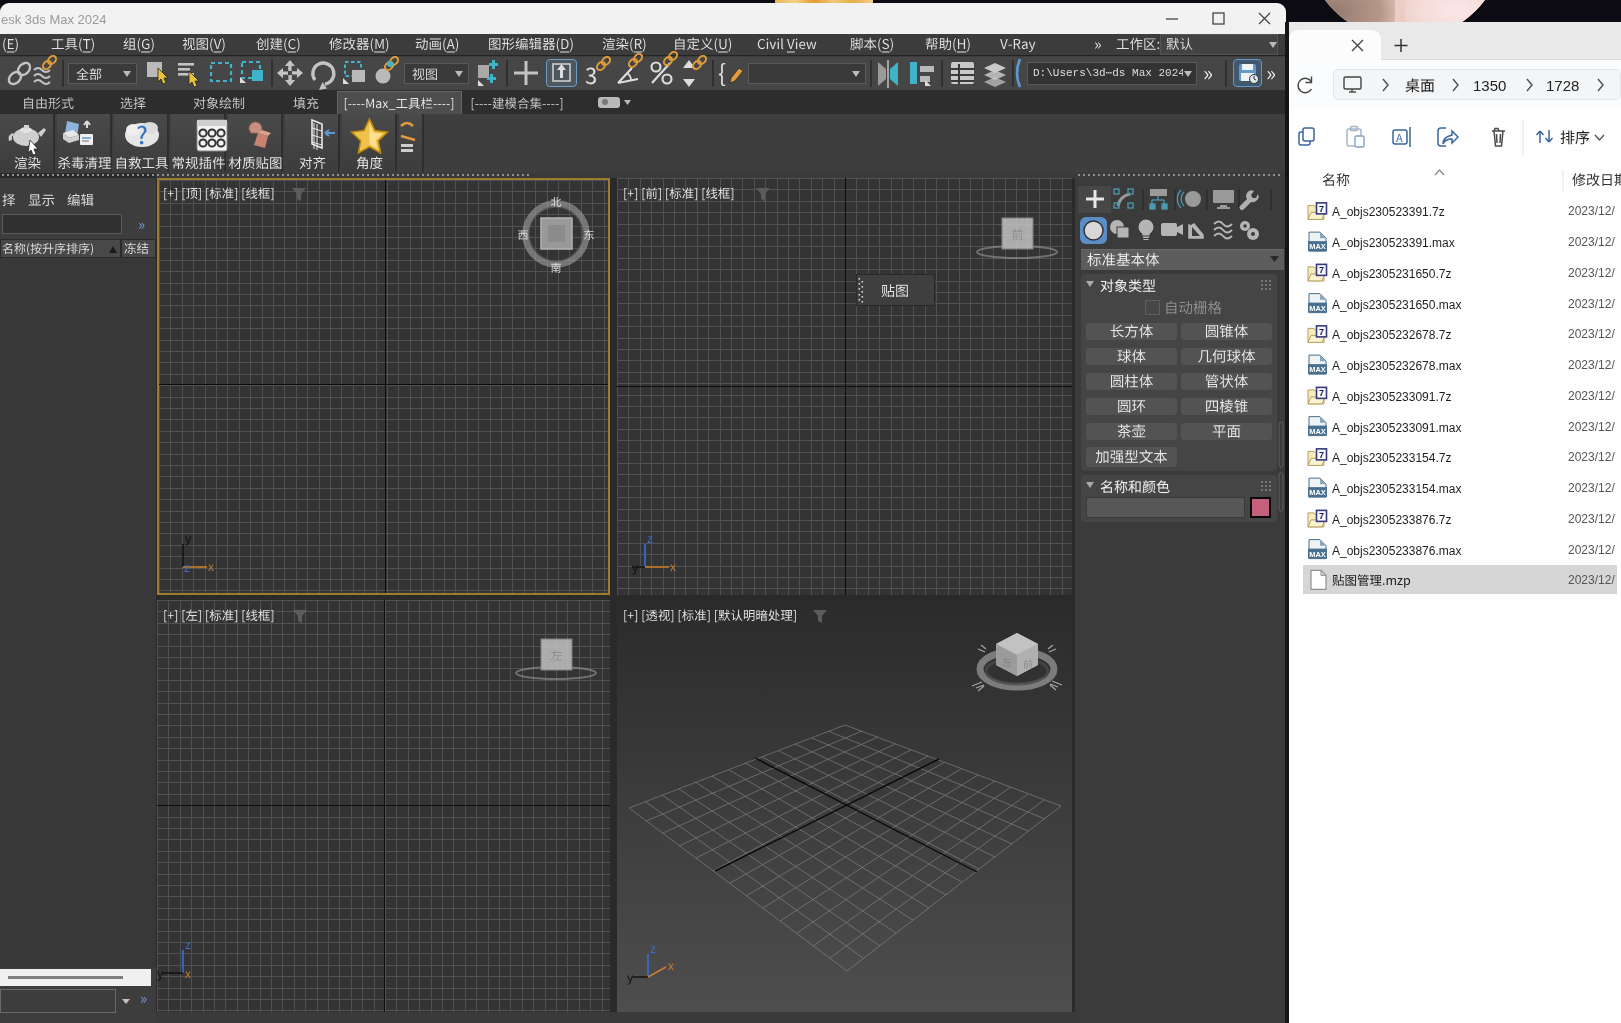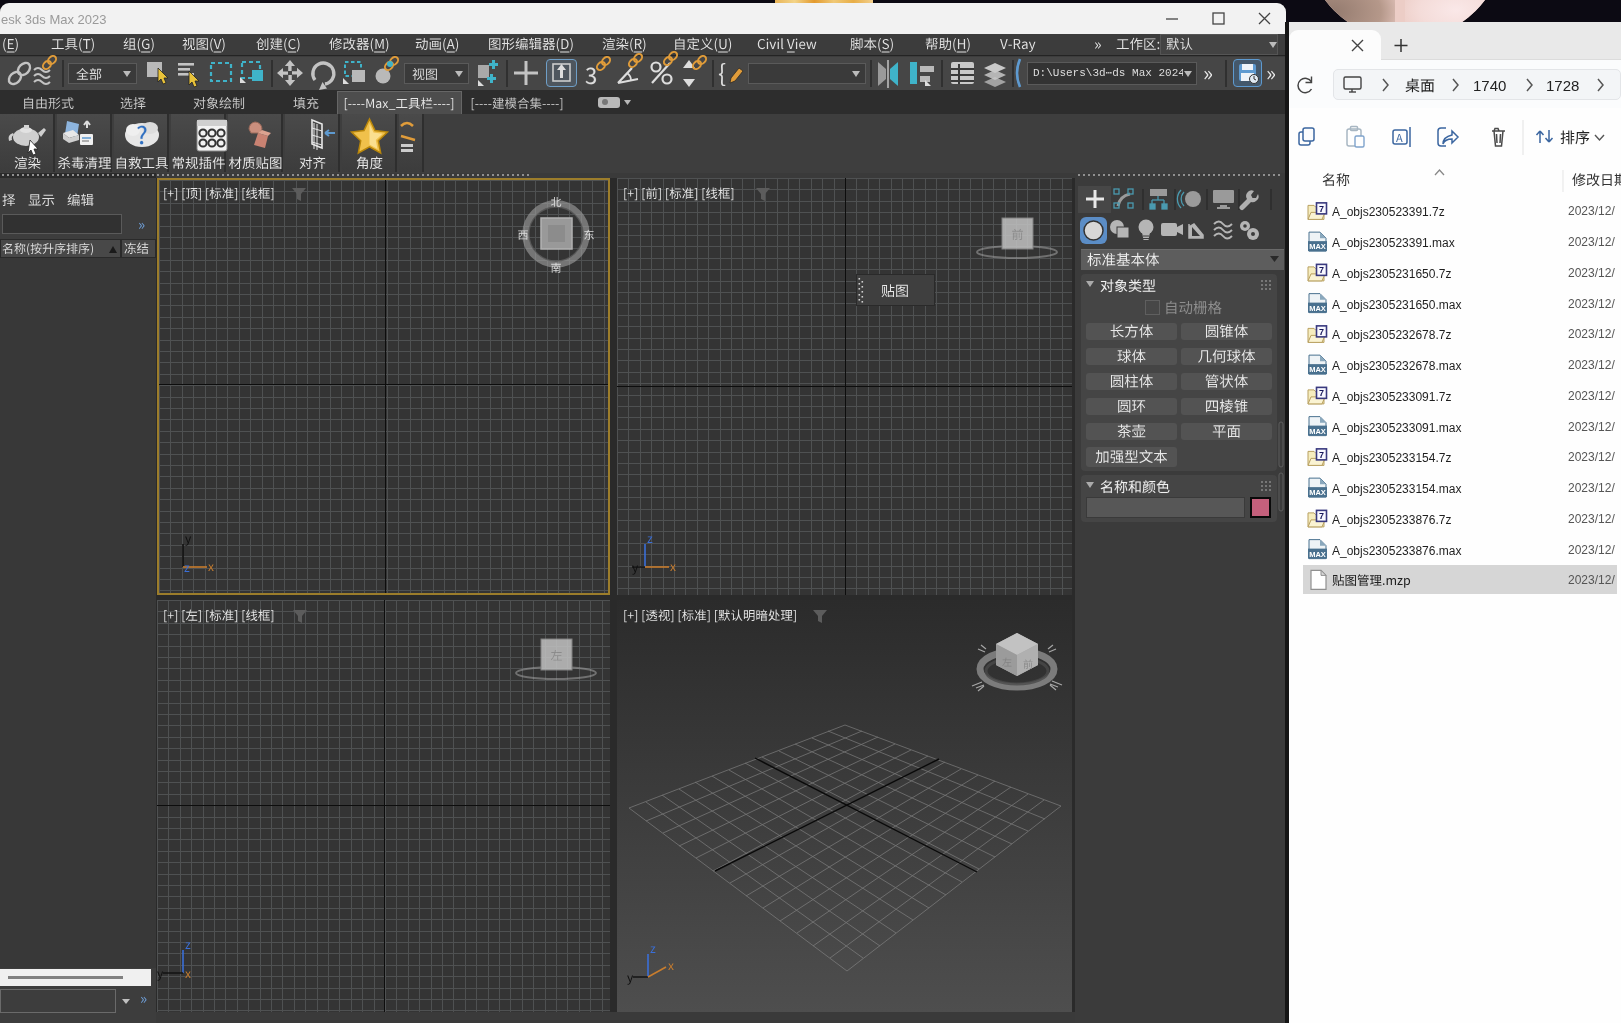--- a/index.html
+++ b/index.html
@@ -2,21 +2,21 @@
 <html><head><meta charset="utf-8"><style>html,body{margin:0;padding:0;background:#000}*{box-sizing:border-box}body{font-family:"Liberation Sans",sans-serif}</style></head><body>
 <div style="position:relative;width:1621px;height:1023px;overflow:hidden">
     <div style="position:absolute;left:0;top:0;width:1621px;height:1023px;background:#0c0a13"></div>
 <div style="position:absolute;left:775px;top:0;width:98px;height:5px;background:linear-gradient(90deg,#e8b458,#f3d488 20%,#e39a2e 40%,#f0c977 60%,#e8ae47 80%,#f2cf8c)"></div>
 <div style="position:absolute;left:1305px;top:-160px;width:200px;height:200px;border-radius:50%;overflow:hidden;background:#eccdc6">
       <div style="position:absolute;left:0px;top:130px;width:90px;height:70px;background:radial-gradient(ellipse at 30% 60%,#937a6e,#b5988a 55%,#b5988a00 85%)"></div>
       <div style="position:absolute;left:100px;top:140px;width:85px;height:60px;background:radial-gradient(ellipse at 60% 50%,#fae8e8,#f4dcd9 50%,#f4dcd900 85%)"></div>
     </div>
 <div style="position:absolute;left:0;top:3px;width:1286px;height:1020px;background:#3d3d3d;border-radius:9px 9px 0 0"></div>
 <div style="position:absolute;left:0;top:3px;width:1286px;height:31px;background:#f2f2f2;border-radius:9px 9px 0 0"></div>
-<div style="position:absolute;left:1px;top:12px;white-space:pre;font:13px &quot;Liberation Sans&quot;,sans-serif;color:#9a9a9a">esk 3ds Max 2023</div>
+<div style="position:absolute;left:1px;top:12px;white-space:pre;font:13px &quot;Liberation Sans&quot;,sans-serif;color:#9a9a9a">esk 3ds Max 2024</div>
 <div style="position:absolute;left:0px;top:34px;width:1285px;height:22px;background:#3c3c3c;border-bottom:1px solid #242424"></div>
 <div style="position:absolute;left:0px;top:57px;width:1285px;height:33px;background:#464646"></div>
 <div style="position:absolute;left:0px;top:90px;width:1285px;height:24px;background:#2d2d2d"></div>
 <div style="position:absolute;left:0px;top:114px;width:1285px;height:59px;background:#3e3e3e"></div>
 <div style="position:absolute;left:0px;top:173px;width:1285px;height:850px;background:#2a2a2a"></div>
 <div style="position:absolute;left:156px;top:173px;width:919px;height:5px;background:#3a3a3a"></div>
 <div style="position:absolute;left:156px;top:1012px;width:919px;height:11px;background:#3a3a3a"></div>
 <div style="position:absolute;left:1160px;top:34px;width:118px;height:21px;background:#434343;border:1px solid #555"></div>
 <div style="position:absolute;left:68px;top:63px;width:69px;height:21px;background:#3a3a3a;border:1px solid #5a5a5a"></div>
 <div style="position:absolute;left:404px;top:63px;width:65px;height:21px;background:#3a3a3a;border:1px solid #5a5a5a"></div>
@@ -72,21 +72,21 @@
 <div style="position:absolute;left:1086px;top:447px;width:91px;height:20px;background:#535353;border-radius:3px"></div>
 <div style="position:absolute;left:1081px;top:475px;width:196px;height:47px;background:#454545;border-radius:4px"></div>
 <div style="position:absolute;left:1086px;top:497px;width:159px;height:21px;background:#575757;border:1px solid #3a3a3a"></div>
 <div style="position:absolute;left:1250px;top:497px;width:21px;height:21px;background:#c5607c;border:2px solid #0a0a0a"></div>
 <div style="position:absolute;left:1285px;top:22px;width:4px;height:1001px;background:#151515"></div>
 <div style="position:absolute;left:1289px;top:22px;width:332px;height:1001px;background:#fefefe"></div>
 <div style="position:absolute;left:1289px;top:22px;width:332px;height:38px;background:#e9e9e9"></div>
 <div style="position:absolute;left:1289px;top:30px;width:92px;height:30px;background:#fcfcfc;border-radius:9px 9px 0 0"></div>
 <div style="position:absolute;left:1289px;top:60px;width:332px;height:48px;background:#fbfcfd"></div>
 <div style="position:absolute;left:1333px;top:69px;width:288px;height:31px;background:#f3f5f7;border:1px solid #e3e5e8;border-radius:5px"></div>
-<div style="position:absolute;left:1473px;top:77px;white-space:pre;font:15px &quot;Liberation Sans&quot;,sans-serif;color:#222">1740</div>
+<div style="position:absolute;left:1473px;top:77px;white-space:pre;font:15px &quot;Liberation Sans&quot;,sans-serif;color:#222">1350</div>
 <div style="position:absolute;left:1546px;top:77px;white-space:pre;font:15px &quot;Liberation Sans&quot;,sans-serif;color:#222">1728</div>
 <div style="position:absolute;left:1332px;top:205.375px;white-space:pre;font:12px &quot;Liberation Sans&quot;,sans-serif;color:#1f1f1f">A_objs230523391.7z</div>
 <div style="position:absolute;left:1568px;top:204.375px;white-space:pre;font:12px &quot;Liberation Sans&quot;,sans-serif;color:#555">2023/12/</div>
 <div style="position:absolute;left:1332px;top:236.125px;white-space:pre;font:12px &quot;Liberation Sans&quot;,sans-serif;color:#1f1f1f">A_objs230523391.max</div>
 <div style="position:absolute;left:1568px;top:235.125px;white-space:pre;font:12px &quot;Liberation Sans&quot;,sans-serif;color:#555">2023/12/</div>
 <div style="position:absolute;left:1332px;top:266.875px;white-space:pre;font:12px &quot;Liberation Sans&quot;,sans-serif;color:#1f1f1f">A_objs2305231650.7z</div>
 <div style="position:absolute;left:1568px;top:265.875px;white-space:pre;font:12px &quot;Liberation Sans&quot;,sans-serif;color:#555">2023/12/</div>
 <div style="position:absolute;left:1332px;top:297.625px;white-space:pre;font:12px &quot;Liberation Sans&quot;,sans-serif;color:#1f1f1f">A_objs2305231650.max</div>
 <div style="position:absolute;left:1568px;top:296.625px;white-space:pre;font:12px &quot;Liberation Sans&quot;,sans-serif;color:#555">2023/12/</div>
 <div style="position:absolute;left:1332px;top:328.375px;white-space:pre;font:12px &quot;Liberation Sans&quot;,sans-serif;color:#1f1f1f">A_objs2305232678.7z</div>

